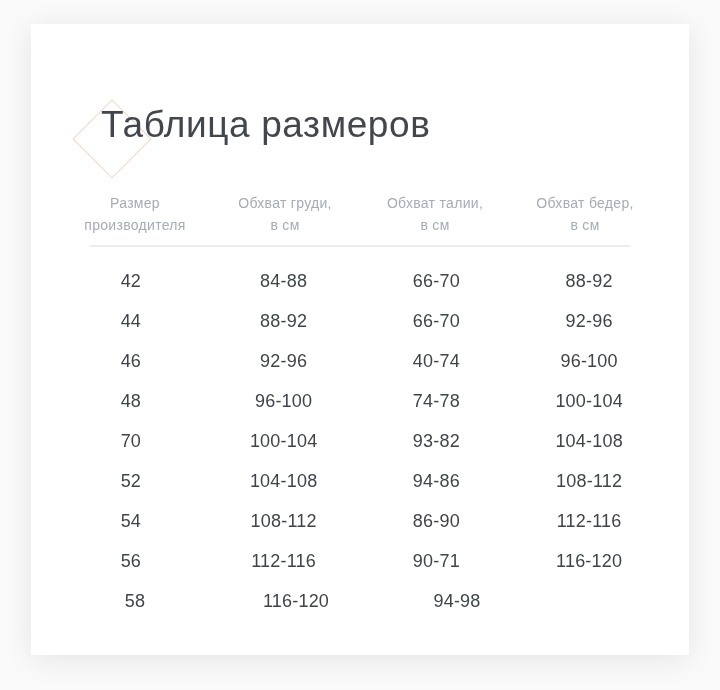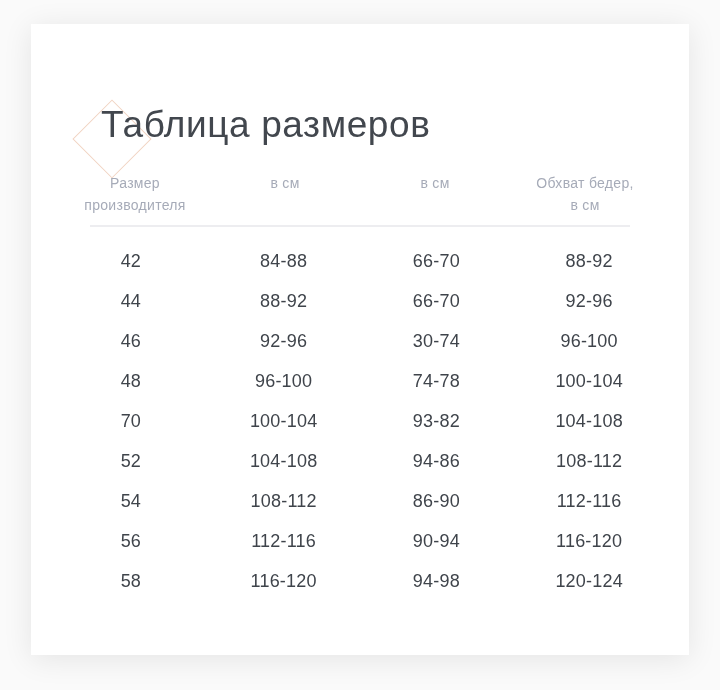--- a/index.html
+++ b/index.html
@@ -52,20 +52,21 @@
   }
   
   .size-table {
     position: absolute;
     top: 148px;
     left: 29px;
     width: 600px;
   }
   .thead {
     display: flex;
+    margin-top: 20px;
   }
   .th {
     width: 25%;
     text-align: center;
     font-size: 14px;
     line-height: 22px;
     color: #a6abb8;
     letter-spacing: 0.3px;
   }
   .divider {
@@ -100,23 +101,25 @@
     <h1 class="page-title">Таблица размеров</h1>
   </div>
 
   <div class="size-table">
     <div class="thead" id="thead">
         <div class="th">
           <div>Размер</div>
           <div>производителя</div>
         </div>
         <div class="th">
+          <div>Обхват груди,</div>
           <div>в см</div>
         </div>
         <div class="th">
+          <div>Обхват талии,</div>
           <div>в см</div>
         </div>
         <div class="th">
           <div>Обхват бедер,</div>
           <div>в см</div>
         </div>
       </div>
     <div class="divider"></div>
     <div class="tbody" id="tbody">
         <div class="tr">
@@ -127,21 +130,21 @@
         </div>
         <div class="tr">
           <div class="td">44</div>
           <div class="td">88-92</div>
           <div class="td">66-70</div>
           <div class="td">92-96</div>
         </div>
         <div class="tr">
           <div class="td">46</div>
           <div class="td">92-96</div>
-          <div class="td">30-74</div>
+          <div class="td">40-74</div>
           <div class="td">96-100</div>
         </div>
         <div class="tr">
           <div class="td">48</div>
           <div class="td">96-100</div>
           <div class="td">74-78</div>
           <div class="td">100-104</div>
         </div>
         <div class="tr">
           <div class="td">70</div>
@@ -157,25 +160,24 @@
         </div>
         <div class="tr">
           <div class="td">54</div>
           <div class="td">108-112</div>
           <div class="td">86-90</div>
           <div class="td">112-116</div>
         </div>
         <div class="tr">
           <div class="td">56</div>
           <div class="td">112-116</div>
-          <div class="td">90-94</div>
+          <div class="td">90-71</div>
           <div class="td">116-120</div>
         </div>
         <div class="tr">
           <div class="td">58</div>
           <div class="td">116-120</div>
           <div class="td">94-98</div>
-          <div class="td">120-124</div>
         </div>
       </div>
   </div>
 
 </div>
 
 </body></html>

